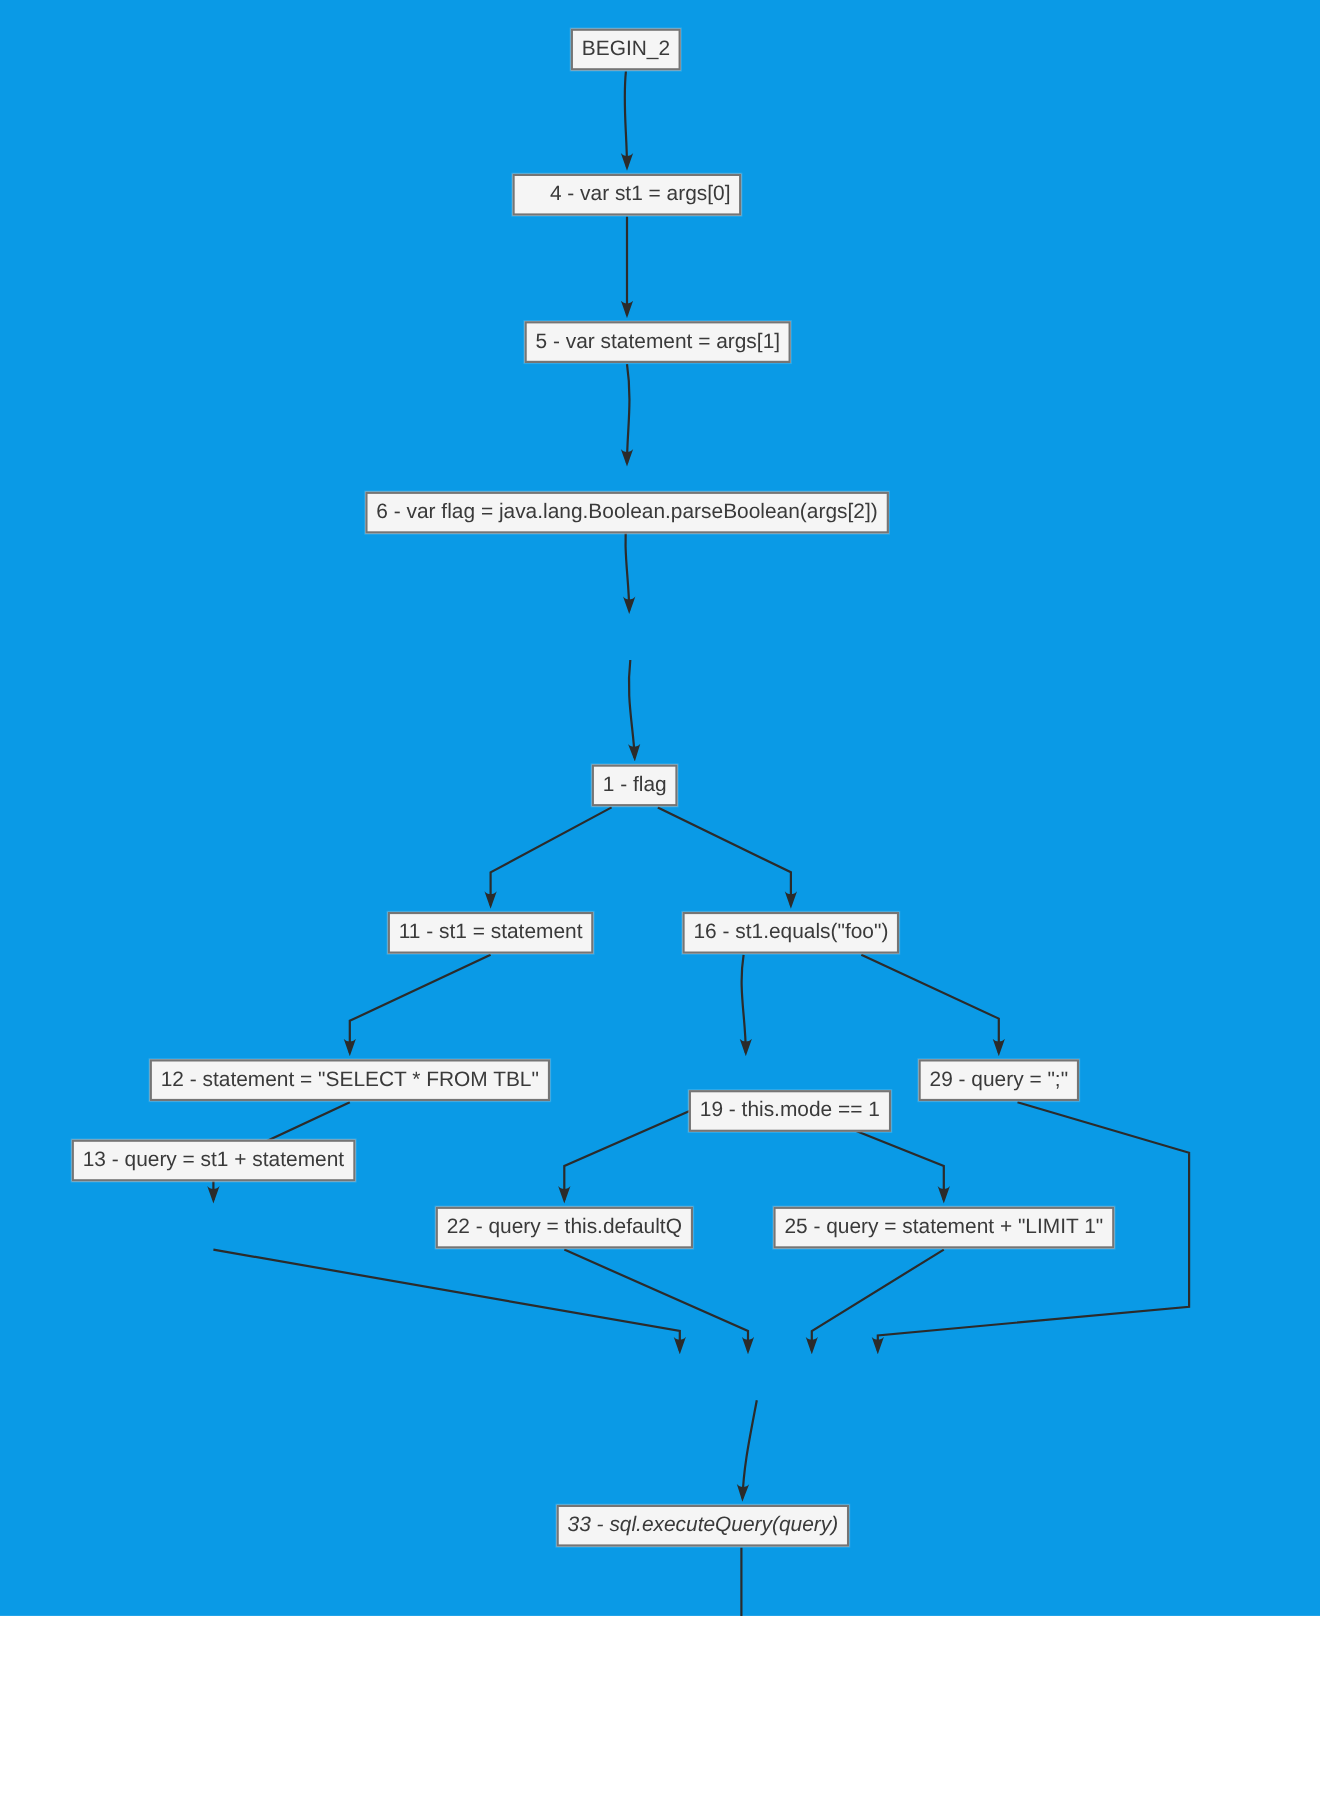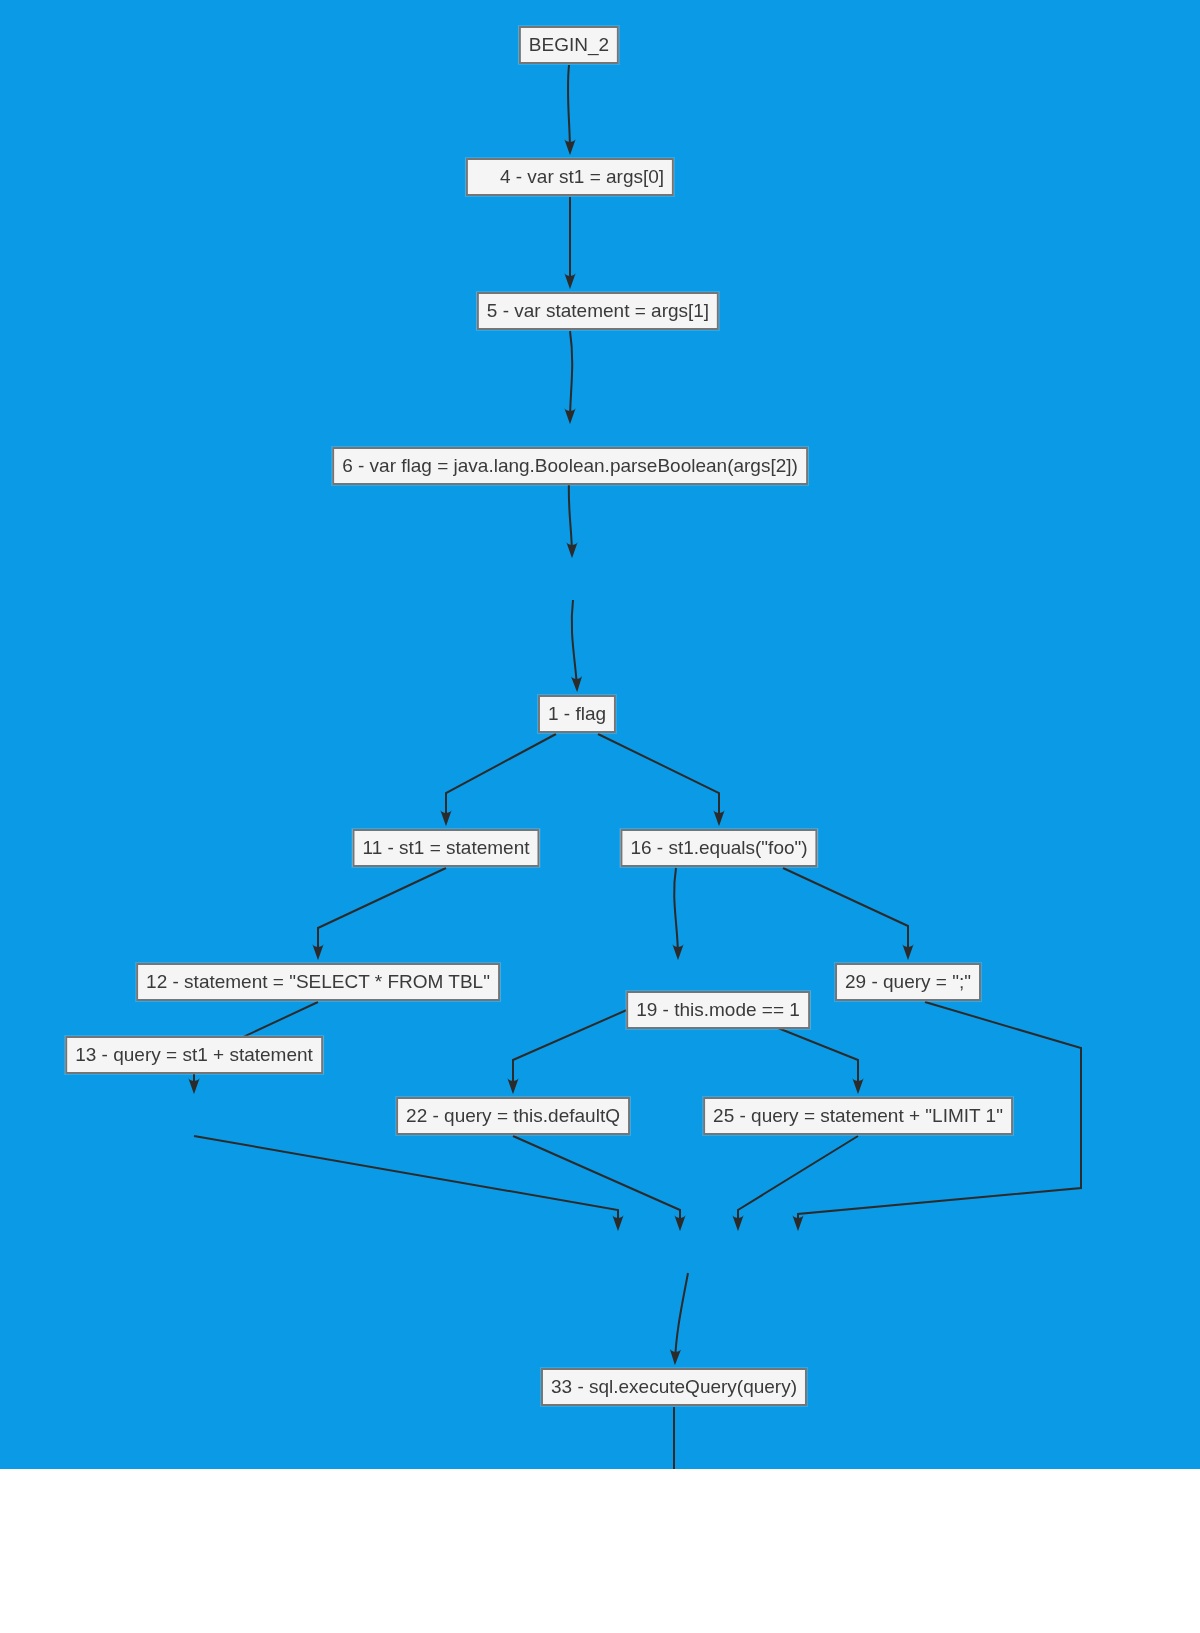--- a/index.html
+++ b/index.html
@@ -77,16 +77,16 @@
   <div class="node" style="left:570px;  top:447px;">6 - var flag = java.lang.Boolean.parseBoolean(args[2])</div>
   <div class="node" style="left:577px;  top:695px;">1 - flag</div>
   <div class="node" style="left:446px;  top:829px;">11 - st1 = statement</div>
   <div class="node" style="left:719px;  top:829px;">16 - st1.equals("foo")</div>
   <div class="node" style="left:318px;  top:963px;">12 - statement = "SELECT * FROM TBL"</div>
   <div class="node" style="left:718px;  top:963px;margin-top:28px;">19 - this.mode == 1</div>
   <div class="node" style="left:908px;  top:963px;">29 - query = ";"</div>
   <div class="node" style="left:194px;  top:1036px;">13 - query = st1 + statement</div>
   <div class="node" style="left:513px;  top:1097px;">22 - query = this.defaultQ</div>
   <div class="node" style="left:858px;  top:1097px;">25 - query = statement + "LIMIT 1"</div>
-  <div class="node" style="left:674px;  top:1368px;">33 - sql.executeQuery(query)</div>
+  <div class="node" style="left:639px;  top:1368px;font-style:italic;">33 - sql.executeQuery(query)</div>
   <div class="node" style="left:674px;  top:1502px;border-radius:15px;">EXIT_1</div>
 
 </div>
 
 </body></html>

